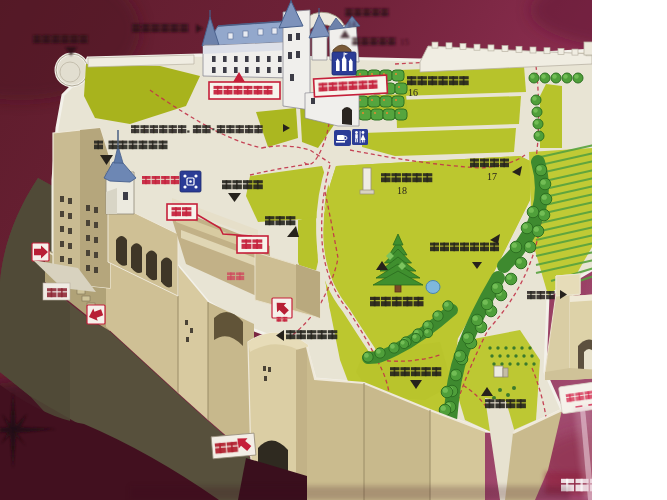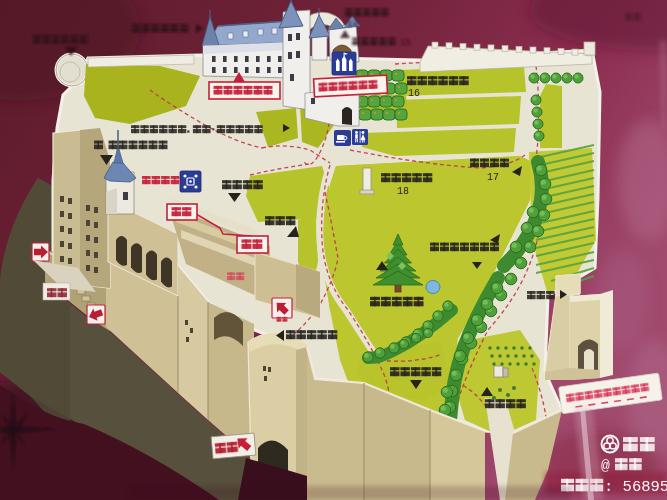--- a/index.html
+++ b/index.html
@@ -1,12 +1,12 @@
 <!DOCTYPE html>
-<html><head><meta charset="utf-8"><style>html,body{margin:0;padding:0;background:#fff}#c{position:relative;width:667px;height:500px;overflow:hidden;font-family:Liberation Mono, monospace}</style></head><body>
+<html><head><meta charset="utf-8"><style>html,body{margin:0;padding:0;background:#fff}#c{position:relative;width:592px;height:500px;overflow:hidden;font-family:Liberation Serif, serif}</style></head><body>
 <div id="c"><svg style="filter:blur(0.4px)" width="667" height="500" viewBox="0 0 667 500">
       <defs>
         <filter id="bl" x="-30%" y="-30%" width="160%" height="160%">
           <feGaussianBlur stdDeviation="0.4"></feGaussianBlur>
         </filter>
         <filter id="bl2" x="-40%" y="-40%" width="180%" height="180%">
           <feGaussianBlur stdDeviation="1.0"></feGaussianBlur>
         </filter>
         <filter id="bl3" x="-60%" y="-60%" width="220%" height="220%">
           <feGaussianBlur stdDeviation="7"></feGaussianBlur>

